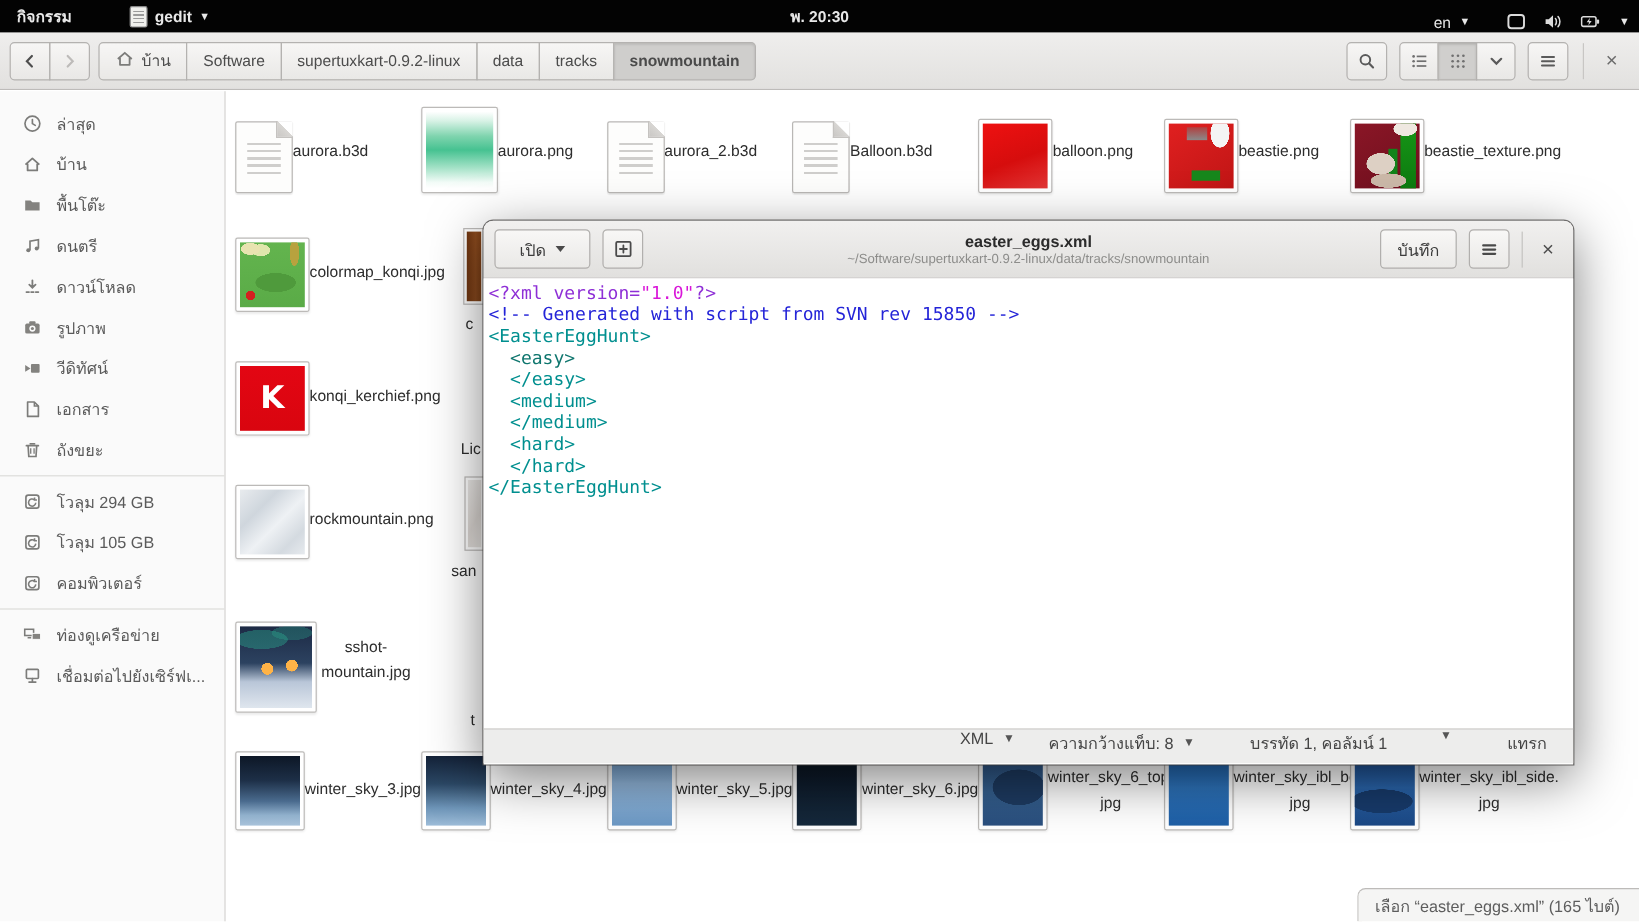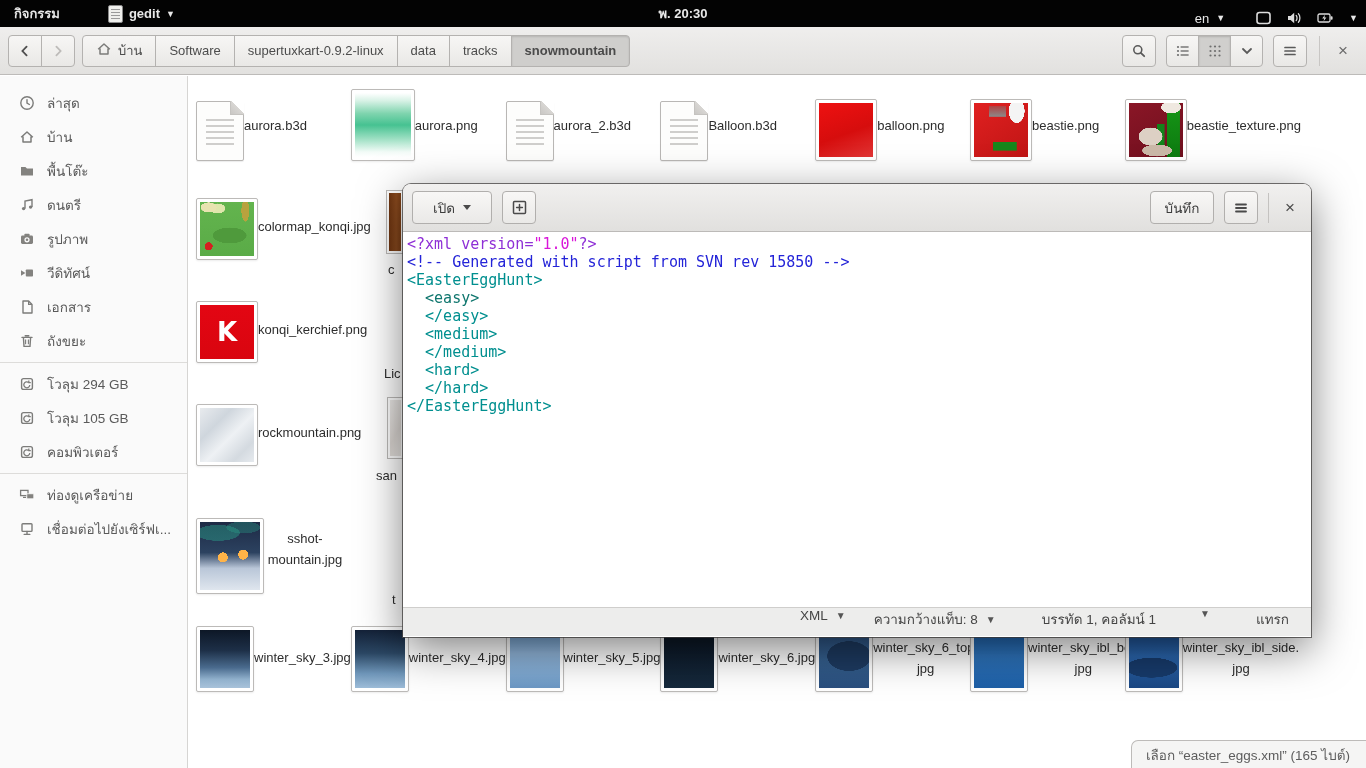--- a/index.html
+++ b/index.html
@@ -254,20 +254,29 @@
           <path d="M6 11.5V4l7-1.3v7.3" fill="none" stroke="#7c7c7a" stroke-width="1.4"></path>
           <circle cx="4.6" cy="11.6" r="1.7" fill="#7c7c7a"></circle>
           <circle cx="11.6" cy="10.1" r="1.7" fill="#7c7c7a"></circle>
         </svg>
       </span>
       <span>ดนตรี</span>
     </div>
     <div class="side-item">
       <span class="sicon">
         <svg width="16" height="16" viewBox="0 0 16 16">
+          <path d="M8 2.6v6M5.4 6.2 8 8.8l2.6-2.6" fill="none" stroke="#7c7c7a" stroke-width="1.5" stroke-linecap="round"></path>
+          <path d="M3 12.4h2.2M6.9 12.4h2.2M10.8 12.4H13" stroke="#7c7c7a" stroke-width="1.4" stroke-linecap="round"></path>
+        </svg>
+      </span>
+      <span>ดาวน์โหลด</span>
+    </div>
+    <div class="side-item">
+      <span class="sicon">
+        <svg width="16" height="16" viewBox="0 0 16 16">
           <rect x="2" y="4.6" width="12" height="8.4" rx="1.4" fill="#83827f"></rect>
           <rect x="5.4" y="2.8" width="5.2" height="2.4" rx="0.8" fill="#83827f"></rect>
           <circle cx="8" cy="8.8" r="2.6" fill="#fafafa"></circle>
           <circle cx="8" cy="8.8" r="1.3" fill="#83827f"></circle>
         </svg>
       </span>
       <span>รูปภาพ</span>
     </div>
     <div class="side-item">
       <span class="sicon">
@@ -510,20 +519,24 @@
   <div class="ghead">
     <div class="gbtn g-open">
       <span>เปิด</span>
       <span class="tri-down"></span>
     </div>
     <div class="gbtn g-newtab">
       <svg width="17" height="17" viewBox="0 0 17 17">
           <rect x="2.5" y="2.5" width="12" height="12" rx="1" fill="none" stroke="#4a4a4a" stroke-width="1.5"></rect>
           <path d="M8.5 5.6v5.8M5.6 8.5h5.8" stroke="#4a4a4a" stroke-width="1.5" stroke-linecap="round"></path>
         </svg>
+    </div>
+    <div class="g-titlebox">
+      <div class="g-title">easter_eggs.xml</div>
+      <div class="g-sub">~/Software/supertuxkart-0.9.2-linux/data/tracks/snowmountain</div>
     </div>
     <div class="g-right">
       <div class="gbtn g-save">
         <span>บันทึก</span>
       </div>
       <div class="gbtn g-menu">
         <svg width="16" height="16" viewBox="0 0 16 16">
             <path d="M3 4.5h10M3 8h10M3 11.5h10" stroke="#4a4a4a" stroke-width="1.8" stroke-linecap="round"></path>
           </svg>
       </div>

